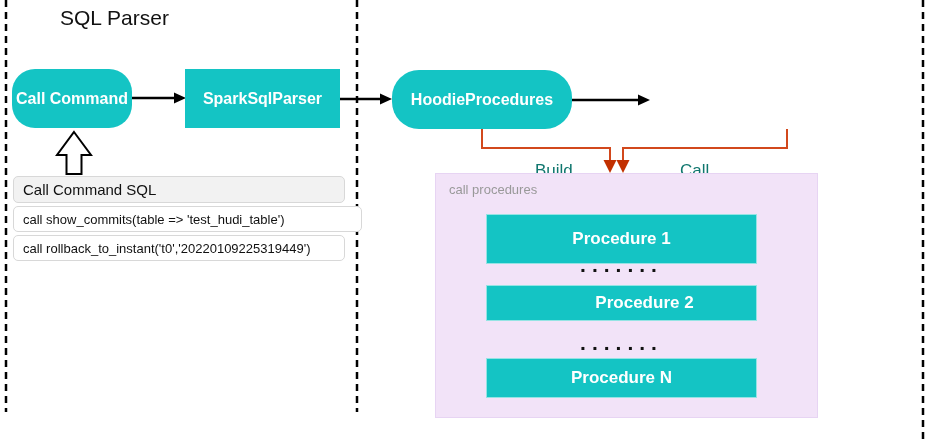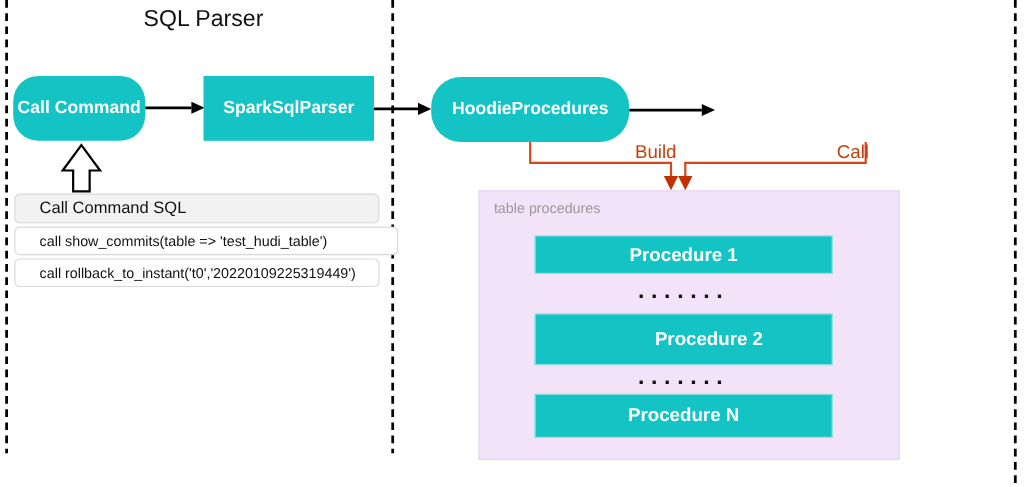--- a/index.html
+++ b/index.html
@@ -1,31 +1,31 @@
 <!DOCTYPE html>
 <html style="--node-fill: #14c4c4; --node-text: #ffffff; --container-fill: #f2e3f8; --container-border: #e7d4f3; --connector-orange: #d2481c; --connector-arrow: #c23000; --panel-header-fill: #f2f2f2; --panel-border: #d8d8d8; --muted-text: #999999;"><head>
 <meta charset="utf-8">
 <style>
   html,body{margin:0;padding:0;background:#fff;}
   #canvas{
     position:relative;width:932px;height:443px;background:#fff;overflow:hidden;
     font-family:"Liberation Sans",sans-serif;color:#000;
   }
   .region-title{
-    position:absolute;text-align:center;font-size:21px;font-weight:400;color:#111;
+    position:absolute;text-align:left;font-size:21px;font-weight:400;color:#111;
   }
   .node{
     position:absolute;background:var(--node-fill,#14c4c4);color:var(--node-text,#fff);
     display:flex;align-items:center;justify-content:center;text-align:center;
     font-weight:700;font-size:16px;line-height:1.25;
   }
   svg.overlay{position:absolute;left:0;top:0;pointer-events:none;}
   .panel-row{
     position:absolute;border:1px solid var(--panel-border,#d8d8d8);border-radius:5px;
-    background:#fff;display:flex;align-items:center;padding-left:22px;box-sizing:border-box;
+    background:#fff;display:flex;align-items:center;padding-left:9px;box-sizing:border-box;
     font-size:13px;color:#111;white-space:nowrap;
   }
   .panel-header{
     background:var(--panel-header-fill,#f2f2f2);font-size:15px;
   }
   .user-proc-container{
     position:absolute;left:435px;top:173px;width:383px;height:245px;
     background:var(--container-fill,#f2e3f8);border:1px solid var(--container-border,#e7d4f3);
     box-sizing:border-box;
   }
@@ -35,21 +35,21 @@
   .proc-box{
     position:absolute;left:50px;width:271px;background:var(--node-fill,#14c4c4);
     color:var(--node-text,#fff);display:flex;align-items:center;justify-content:center;
     font-weight:700;font-size:17px;border:1px solid rgba(255,255,255,.55);box-sizing:border-box;
   }
   .ellipsis-row{
     position:absolute;left:50px;width:271px;text-align:center;font-weight:700;
     font-size:21px;letter-spacing:6px;line-height:18px;color:#111;
   }
   .flow-label{
-    position:absolute;width:80px;text-align:right;font-size:17px;color:#c2410c;
+    position:absolute;width:80px;text-align:left;font-size:17px;color:#0f766e;margin-top:32px;
   }
 </style>
 </head>
 <body>
 
 <div id="canvas">
 
   <svg class="overlay" width="932" height="443" viewBox="0 0 932 443">
 
     <line x1="6" y1="0" x2="6" y2="412" stroke="#000" stroke-width="2.5" stroke-dasharray="7 5"></line>
@@ -77,28 +77,28 @@
     <polygon points="616.5,160 629.5,160 623,173" style="fill:var(--connector-arrow,#c23000)"></polygon>
   </svg>
 
   <div class="region-title" style="left:60px;top:6px;width:250px;">SQL Parser</div>
 
   <div class="node" style="left:12px;top:69px;width:120px;height:59px;border-radius:23px;">Call Command</div>
   <div class="node" style="left:185px;top:69px;width:155px;height:59px;text-align:center;">SparkSqlParser</div>
   <div class="node" style="left:392px;top:70px;width:180px;height:59px;border-radius:27px;">HoodieProcedures</div>
 
   <div class="flow-label" style="left:535px;top:129px;">Build</div>
-  <div class="flow-label" style="left:710px;top:129px;">Call</div>
+  <div class="flow-label" style="left:680px;top:129px;">Call</div>
 
   <div class="panel-row panel-header" style="left:13px;top:176px;width:332px;height:27px;">Call Command SQL</div>
   <div class="panel-row" style="left:13px;top:206px;width:349px;height:26px;">call show_commits(table =&gt; 'test_hudi_table')</div>
   <div class="panel-row" style="left:13px;top:235px;width:332px;height:26px;">call rollback_to_instant('t0','20220109225319449')</div>
 
   <div class="user-proc-container">
-    <div class="user-proc-label">table procedures</div>
-    <div class="proc-box" style="top:40px;height:35px;">Procedure 1</div>
+    <div class="user-proc-label">call procedures</div>
+    <div class="proc-box" style="top:40px;height:50px;">Procedure 1</div>
     <div class="ellipsis-row" style="top:82px;">.......</div>
-    <div class="proc-box" style="top:111px;height:47px;padding-left:46px;">Procedure 2</div>
+    <div class="proc-box" style="top:111px;height:36px;padding-left:46px;">Procedure 2</div>
     <div class="ellipsis-row" style="top:160px;">.......</div>
     <div class="proc-box" style="top:184px;height:40px;text-align:right;">Procedure N</div>
   </div>
 
 </div>
 
 </body></html>

